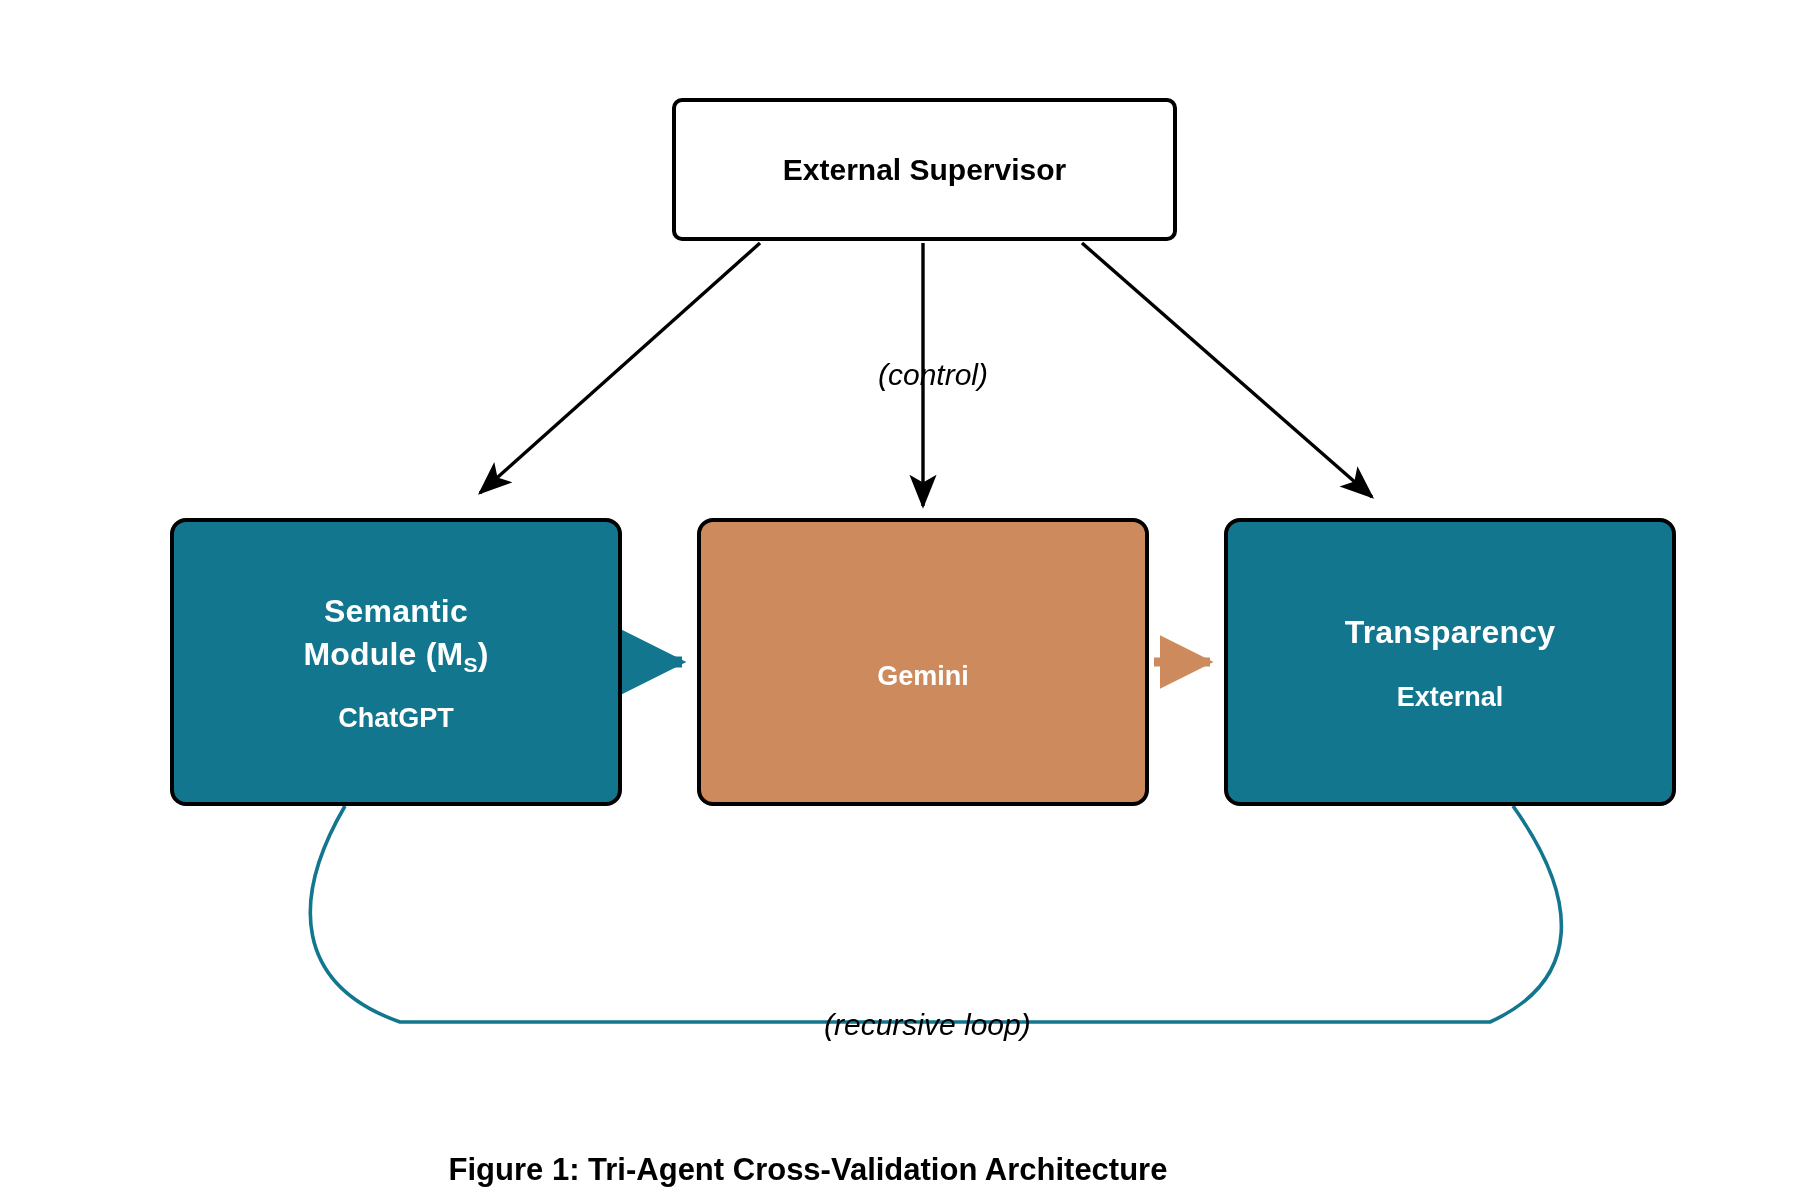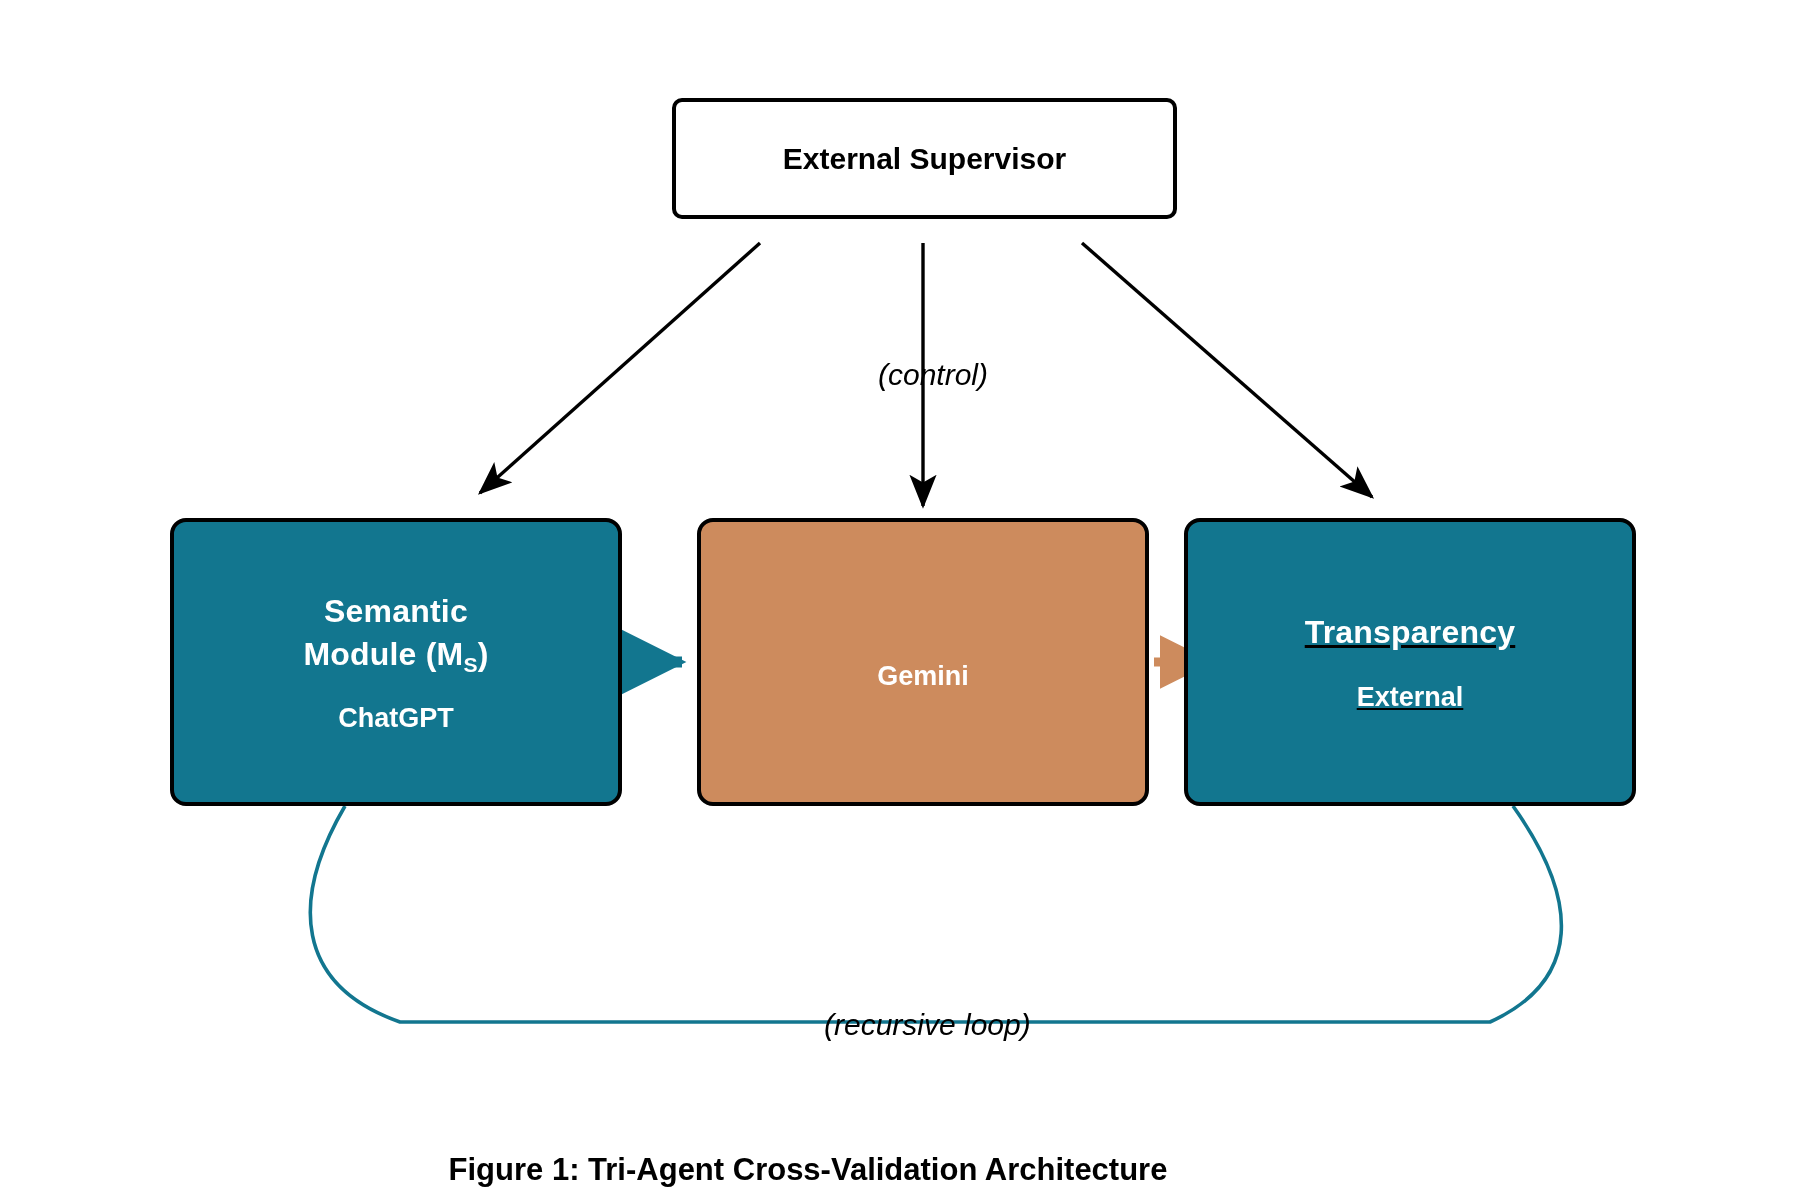--- a/index.html
+++ b/index.html
@@ -36,21 +36,21 @@
     display: flex;
     flex-direction: column;
     align-items: center;
     justify-content: center;
     text-align: center;
   }
   .node.supervisor {
     left: 672px;
     top: 98px;
     width: 505px;
-    height: 121px;
+    height: 143px;
     background: #ffffff;
   }
   .node.supervisor .node-title {
     font-size: 30px;
     font-weight: bold;
     color: #000000;
     line-height: 1.2;
   }
 
   .node.module {
@@ -73,21 +73,21 @@
     color: #ffffff;
   }
   .node.module .sub-char {
     font-size: 0.66em;
     vertical-align: sub;
     line-height: 0;
   }
 
   .node.semantic     { left: 170px;  background: #12768F; }
   .node.analytical   { left: 697px;  background: #CD8B5D; }
-  .node.transparency { left: 1184px; background: #12768F; text-decoration: underline; }
+  .node.transparency { left: 1224px; background: #12768F; }
 
   
   .edge-label {
     position: absolute;
     font-size: 30px;
     font-style: italic;
     color: #000000;
     white-space: nowrap;
   }
   .edge-label.control {

